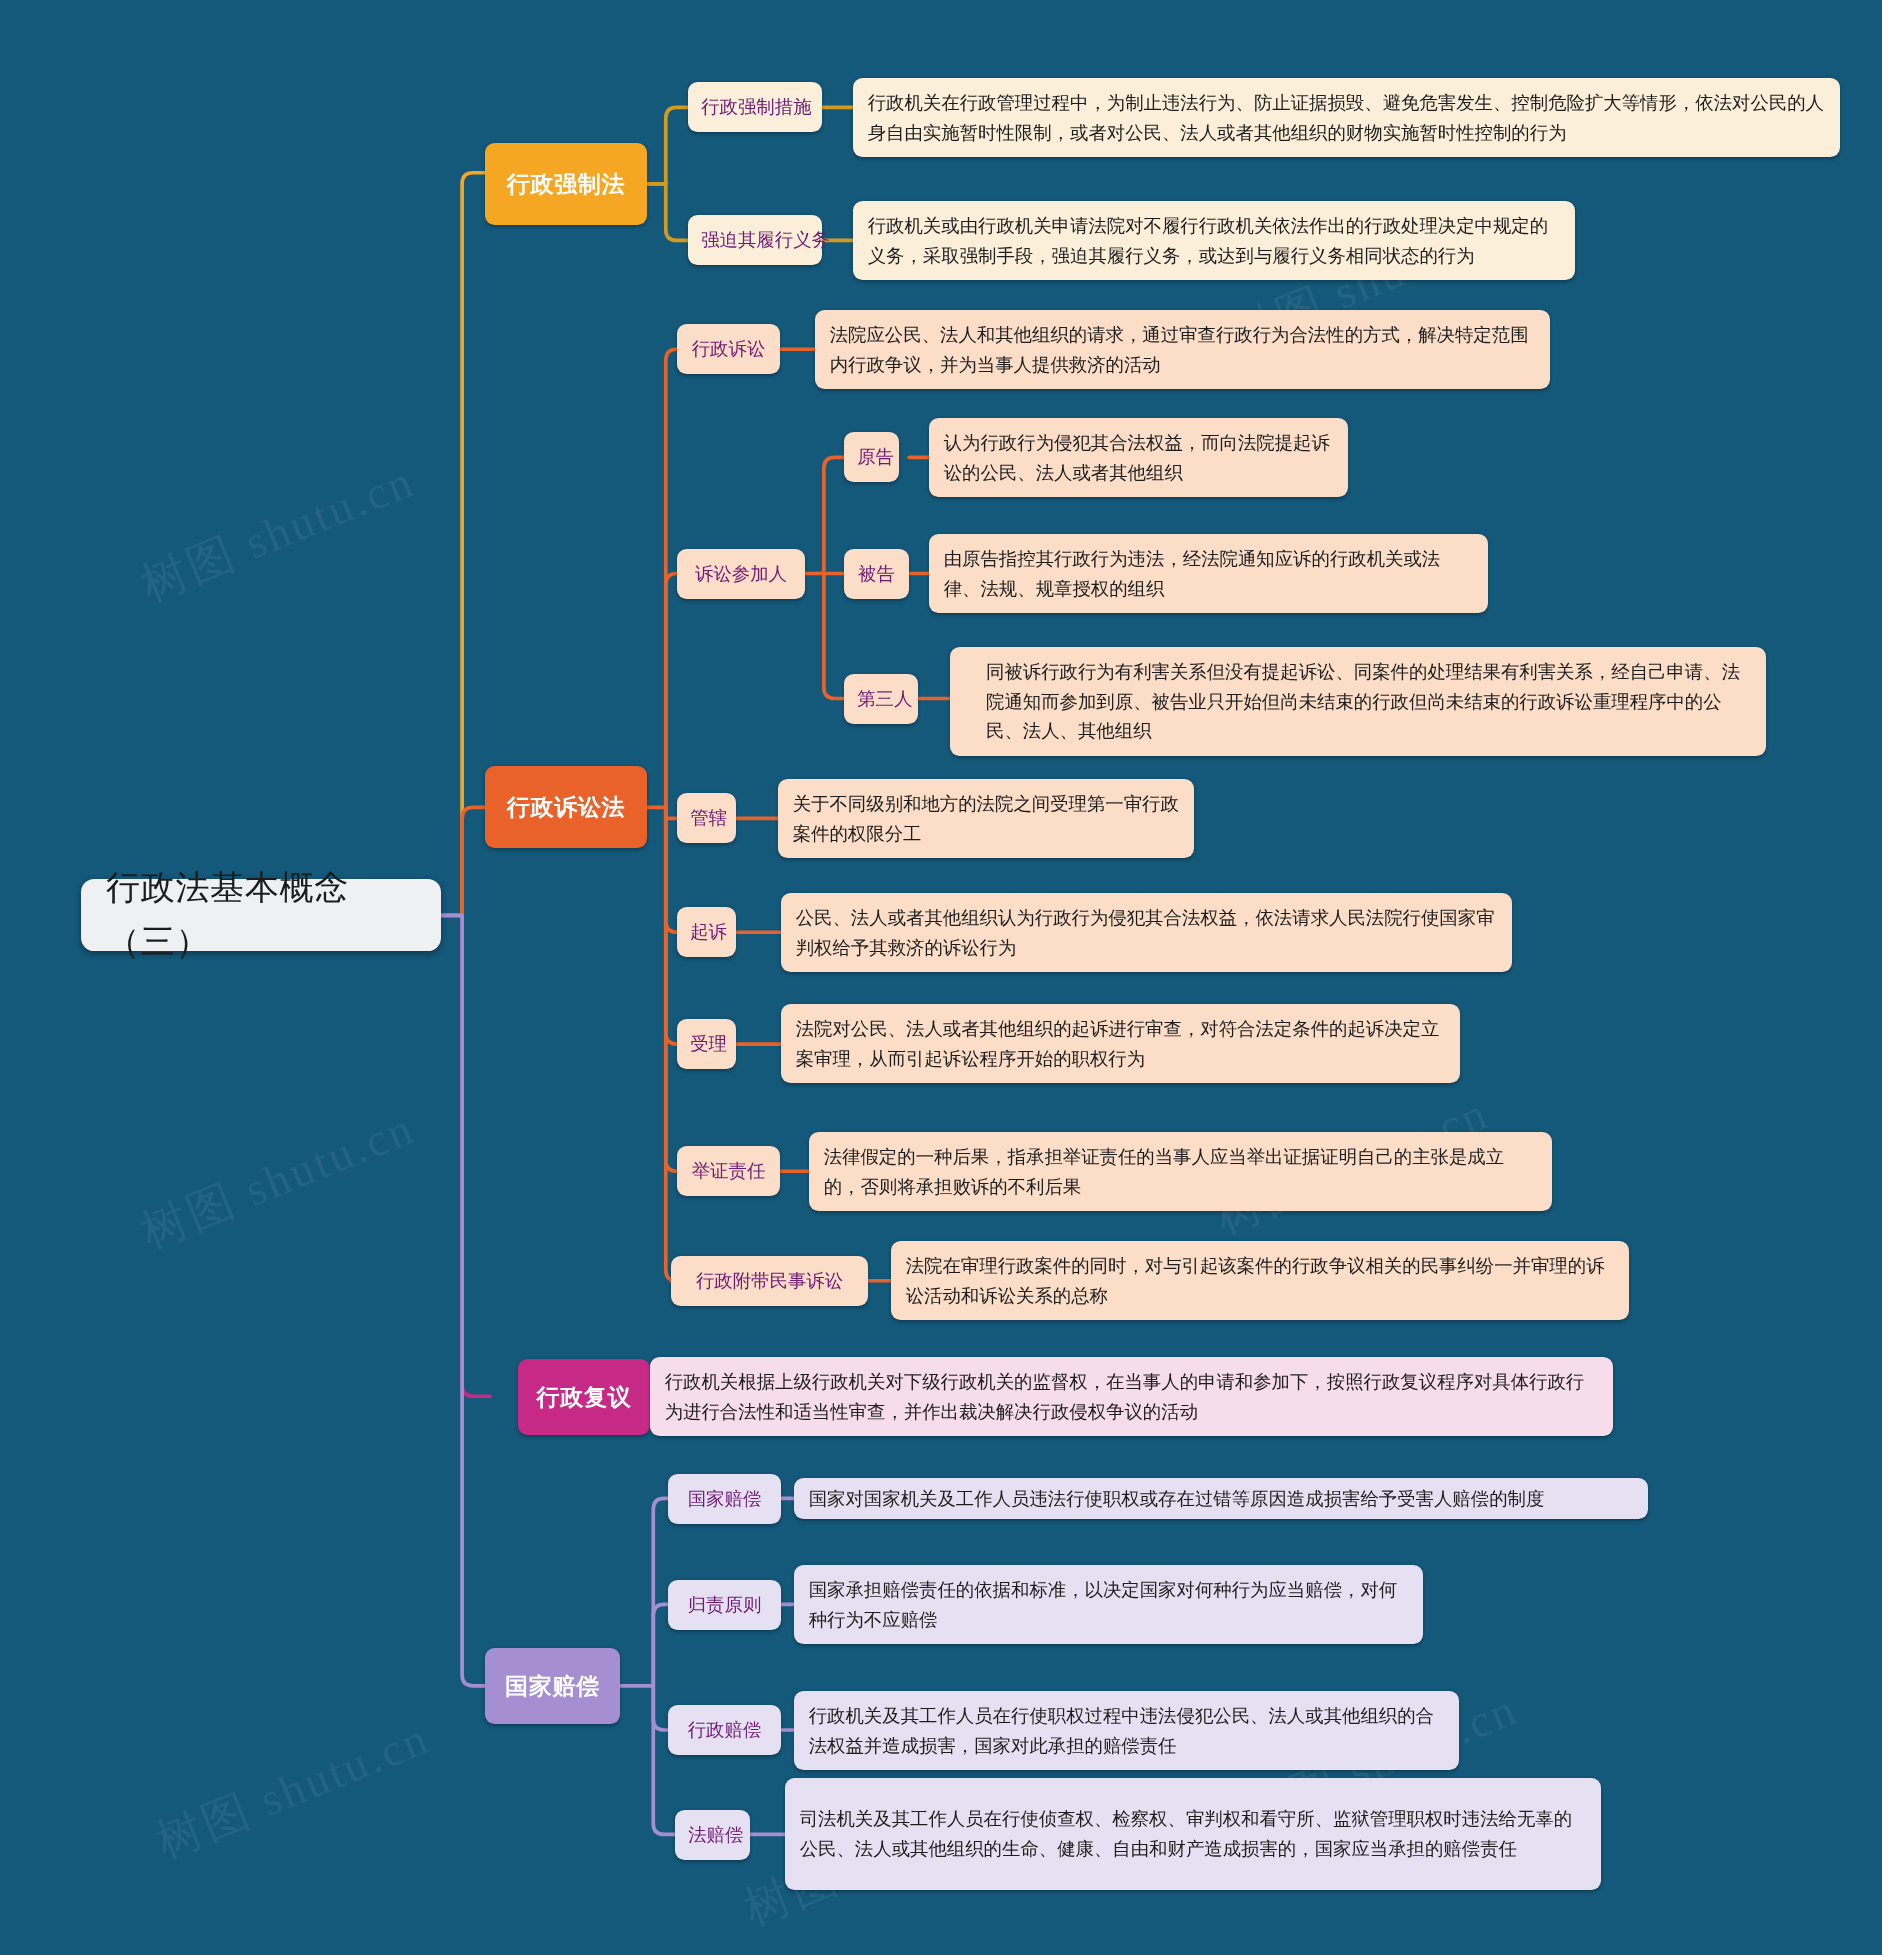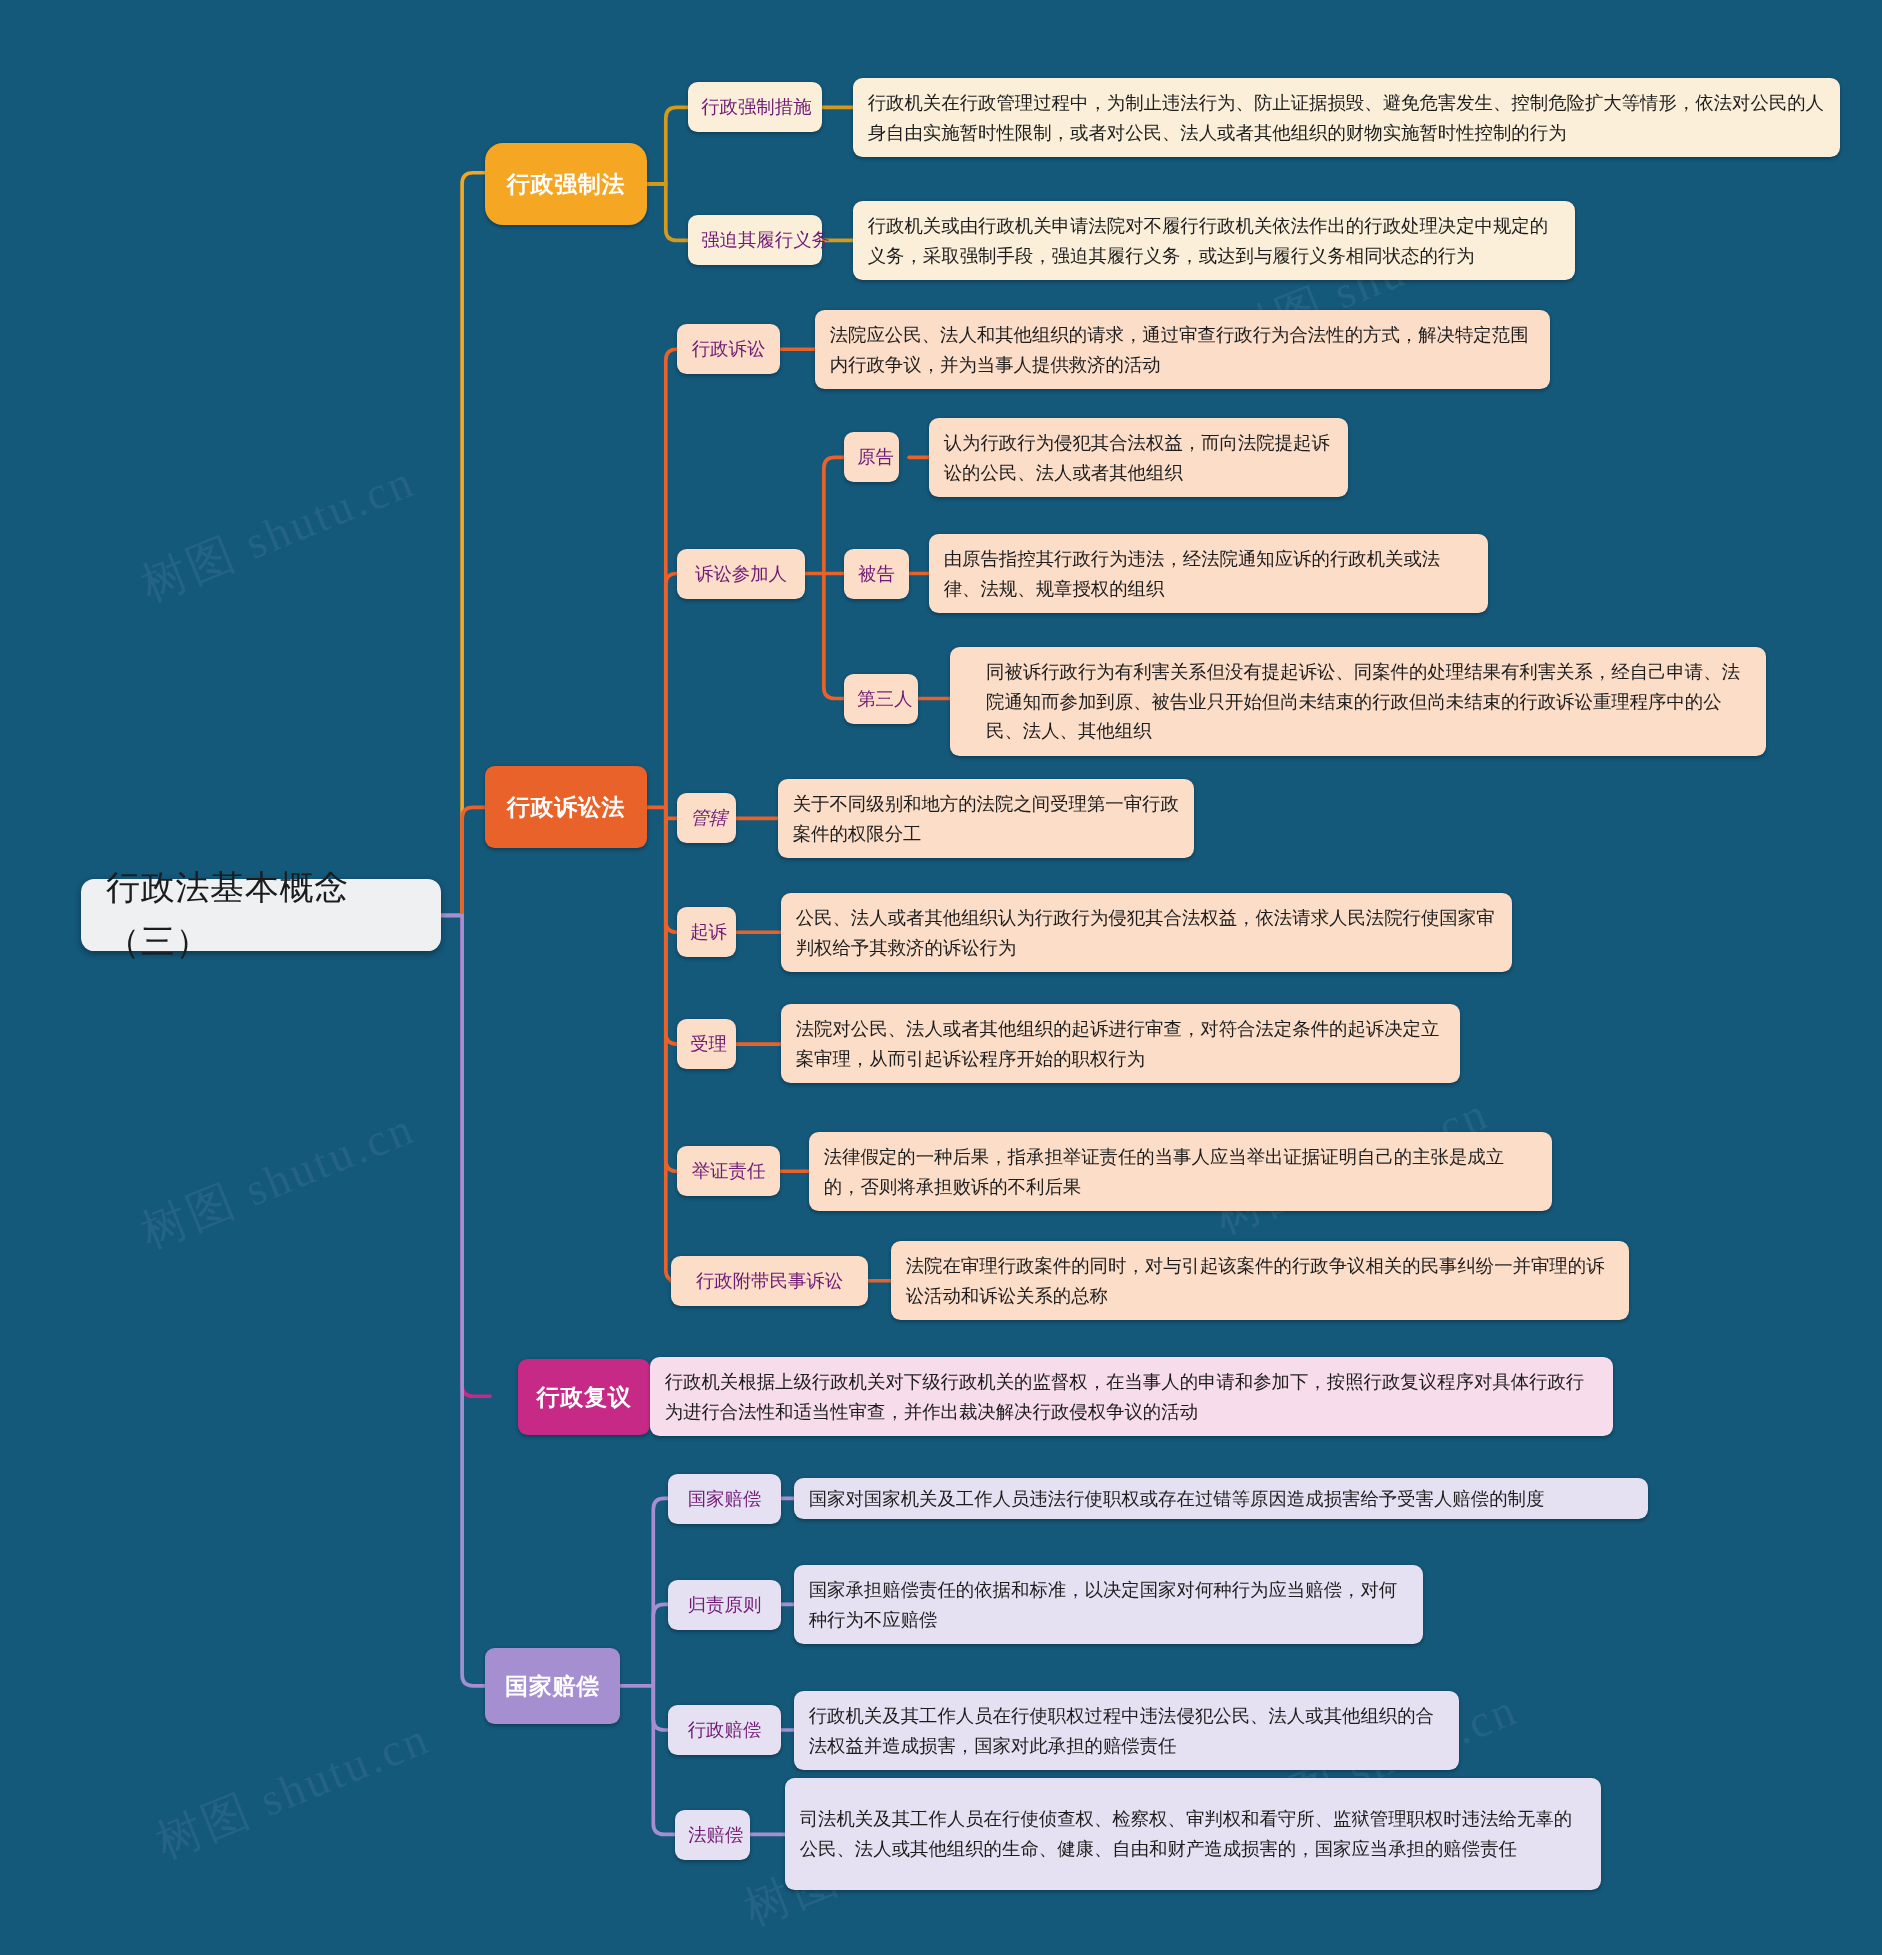--- a/index.html
+++ b/index.html
@@ -182,21 +182,21 @@
     <path stroke="#a58fd0" d="M1062,2182 H1080"></path>
     <path stroke="#a58fd0" d="M1062,2353 H1080"></path>
     <path stroke="#a58fd0" d="M1020,2495 H1068"></path>
   </g>
 </svg>
 
 <div class="node" id="root-node" style="left:81px; top:879px; width:360px; height:72px;">
   <span class="txt">行政法基本概念（三）</span>
 </div>
 
-<div class="node topic amber" style="left:485px; top:143px; width:162px; height:82px;border-radius:18px;">
+<div class="node topic amber" style="left:485px; top:143px; width:162px; height:82px;">
   <span class="txt">行政强制法</span>
 </div>
 
 <div class="node chip amber" style="left:688px; top:82px; width:134px; height:50px;">
   <span class="txt">行政强制措施</span>
 </div>
 <div class="node leaf amber" style="left:853px; top:78px; width:987px; height:79px;">
   <span class="txt">行政机关在行政管理过程中，为制止违法行为、防止证据损毁、避免危害发生、控制危险扩大等情形，依法对公民的人身自由实施暂时性限制，或者对公民、法人或者其他组织的财物实施暂时性控制的行为</span>
 </div>
 
@@ -236,21 +236,21 @@
   <span class="txt">由原告指控其行政行为违法，经法院通知应诉的行政机关或法律、法规、规章授权的组织</span>
 </div>
 
 <div class="node chip orange" style="left:844px; top:674px; width:74px; height:50px;">
   <span class="txt">第三人</span>
 </div>
 <div class="node leaf orange" style="left:950px; top:647px; width:816px; height:109px;padding-left:36px;">
   <span class="txt">同被诉行政行为有利害关系但没有提起诉讼、同案件的处理结果有利害关系，经自己申请、法院通知而参加到原、被告业只开始但尚未结束的行政但尚未结束的行政诉讼重理程序中的公民、法人、其他组织</span>
 </div>
 
-<div class="node chip orange" style="left:677px; top:793px; width:59px; height:50px;font-style:italic;">
+<div class="node chip orange" style="left:677px; top:793px; width:59px; height:50px;">
   <span class="txt">管辖</span>
 </div>
 <div class="node leaf orange" style="left:778px; top:779px; width:416px; height:79px;">
   <span class="txt">关于不同级别和地方的法院之间受理第一审行政案件的权限分工</span>
 </div>
 
 <div class="node chip orange" style="left:677px; top:907px; width:59px; height:50px;">
   <span class="txt">起诉</span>
 </div>
 <div class="node leaf orange" style="left:781px; top:893px; width:731px; height:79px;">

